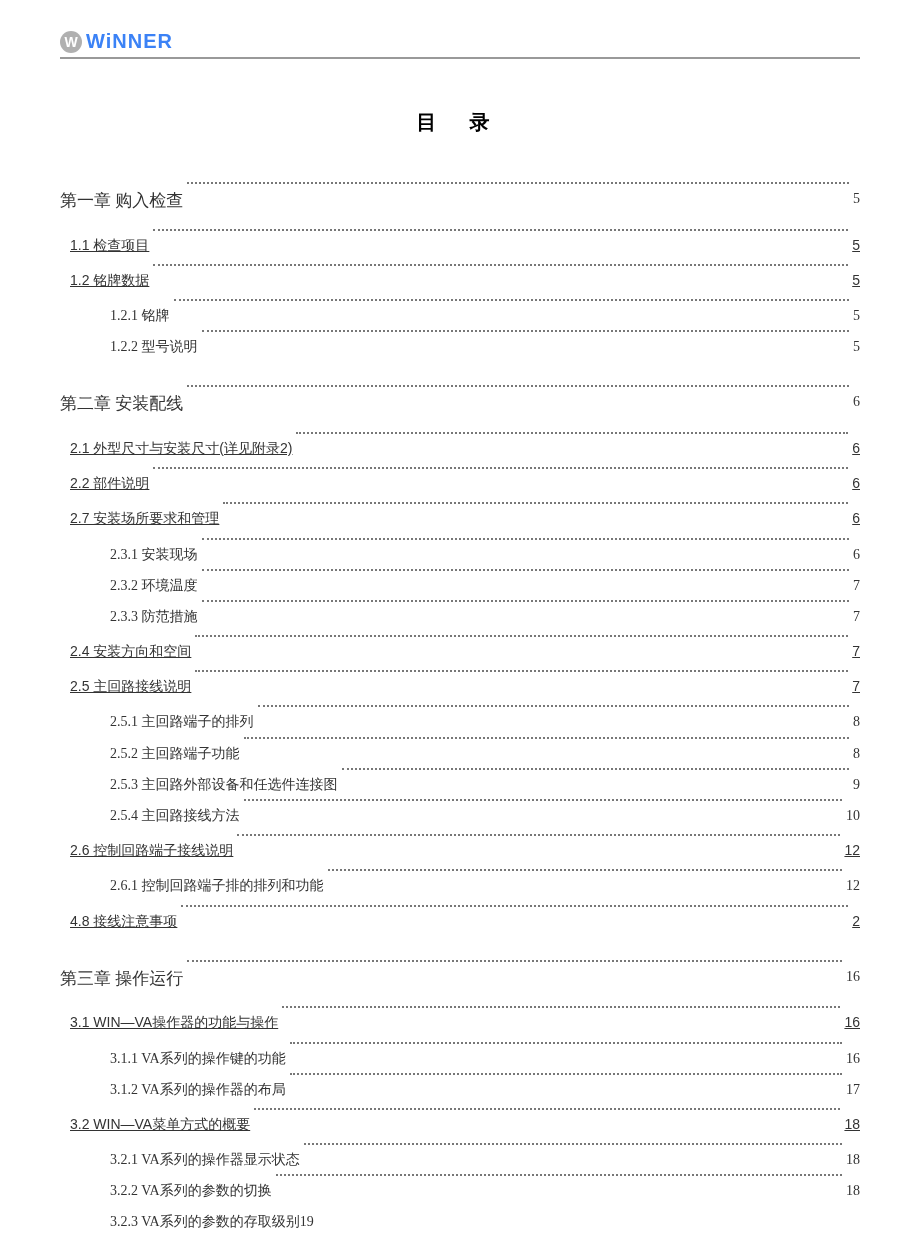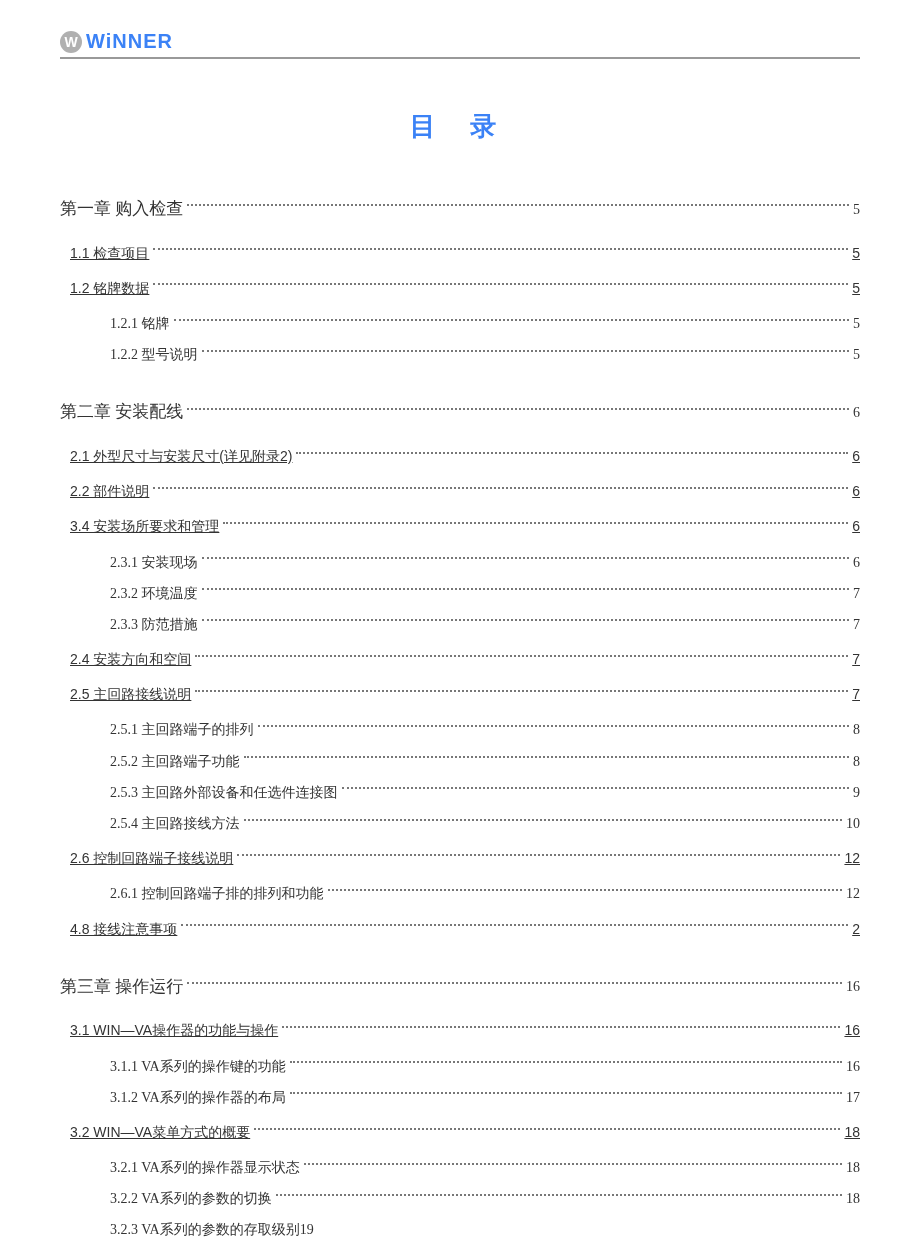--- a/index.html
+++ b/index.html
@@ -41,29 +41,29 @@
   }
   .logo-text {
     font-family: Arial, sans-serif;
     font-weight: 700;
     letter-spacing: 1px;
     font-size: 20px;
     color: #3b82f6;
   }
   .title {
     text-align: center;
-    font-size: 26px;
+    font-size: 20px;
     font-weight: bold;
     letter-spacing: 14px;
     margin-bottom: 50px;
-    color: #3b82f6;
+    color: #000000;
   }
   .toc-row {
     display: flex;
-    align-items: center;
+    align-items: flex-start;
     white-space: nowrap;
     margin: 0;
     line-height: 1.8;
   }
   .toc-row .label {
     flex: 0 0 auto;
   }
   .toc-row .leader {
     flex: 1 1 auto;
     border-bottom: 2px dotted #777;
@@ -145,21 +145,21 @@
         <span class="label">2.1  外型尺寸与安装尺寸(详见附录2)</span>
         <span class="leader"></span>
         <span class="pg">6</span>
       </div>
       <div class="toc-row toc-section">
         <span class="label">2.2  部件说明</span>
         <span class="leader"></span>
         <span class="pg">6</span>
       </div>
       <div class="toc-row toc-section">
-        <span class="label">3.4  安装场所要求和管理</span>
+        <span class="label">2.7  安装场所要求和管理</span>
         <span class="leader"></span>
         <span class="pg">6</span>
       </div>
       <div class="toc-row toc-sub">
         <span class="label">2.3.1  安装现场</span>
         <span class="leader"></span>
         <span class="pg">6</span>
       </div>
       <div class="toc-row toc-sub">
         <span class="label">2.3.2  环境温度</span>

